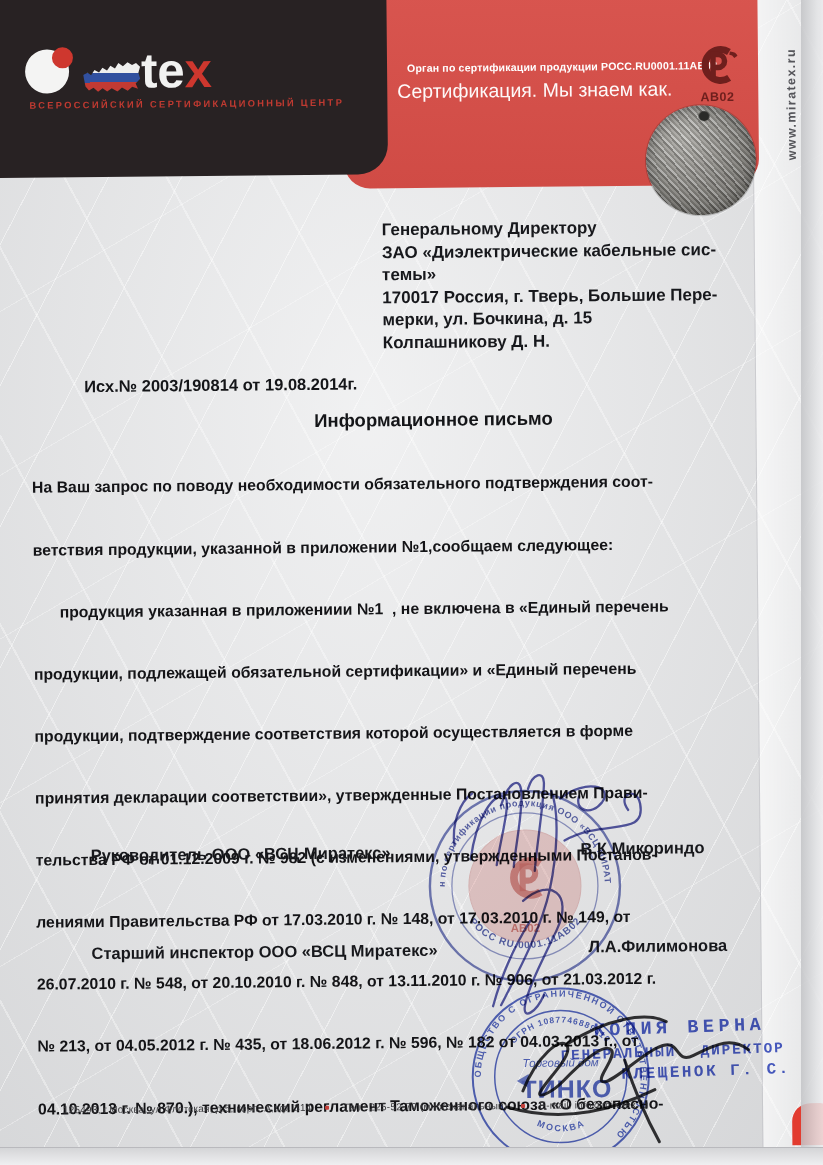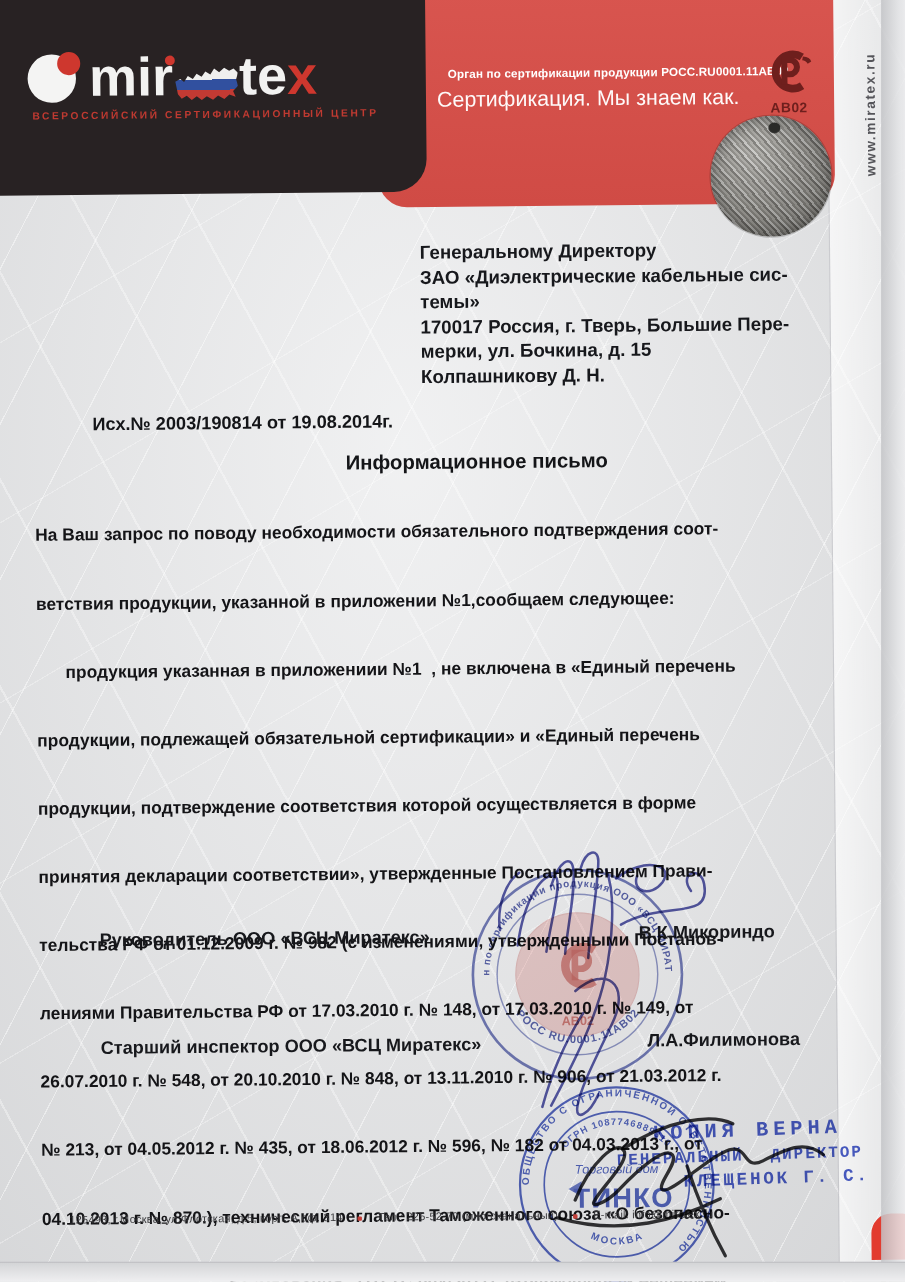--- a/index.html
+++ b/index.html
@@ -113,21 +113,20 @@
         </div>
       </div>
 
       <div class="black-block">
         <div class="logo-row">
           <span class="logo-circle">
             <span class="wc"></span>
               <span class="rc"></span>
           </span>
           <span class="brand">
-            <span class="brand-mir"><span>mir</span><i class="idot"></i></span>
             <span class="map-a"></span>
             <span>te</span>
             <span class="brand-x">x</span>
           </span>
         </div>
         <div class="logo-tagline">ВСЕРОССИЙСКИЙ СЕРТИФИКАЦИОННЫЙ ЦЕНТР</div>
       </div>
 
       <div class="fabric"></div>
 

